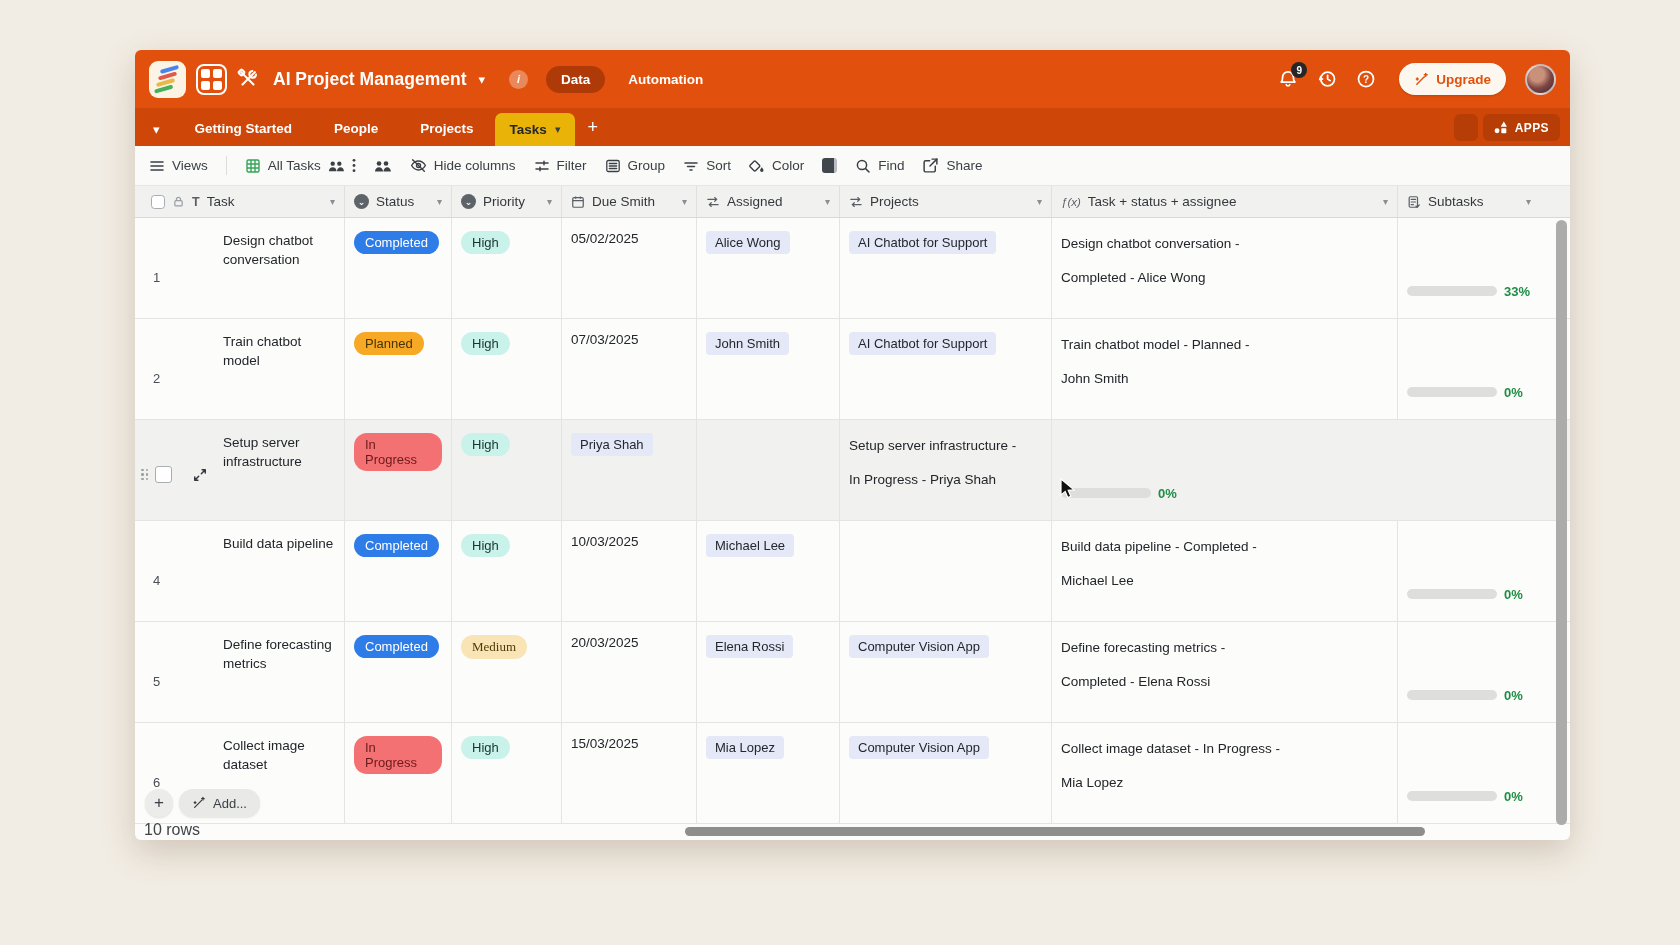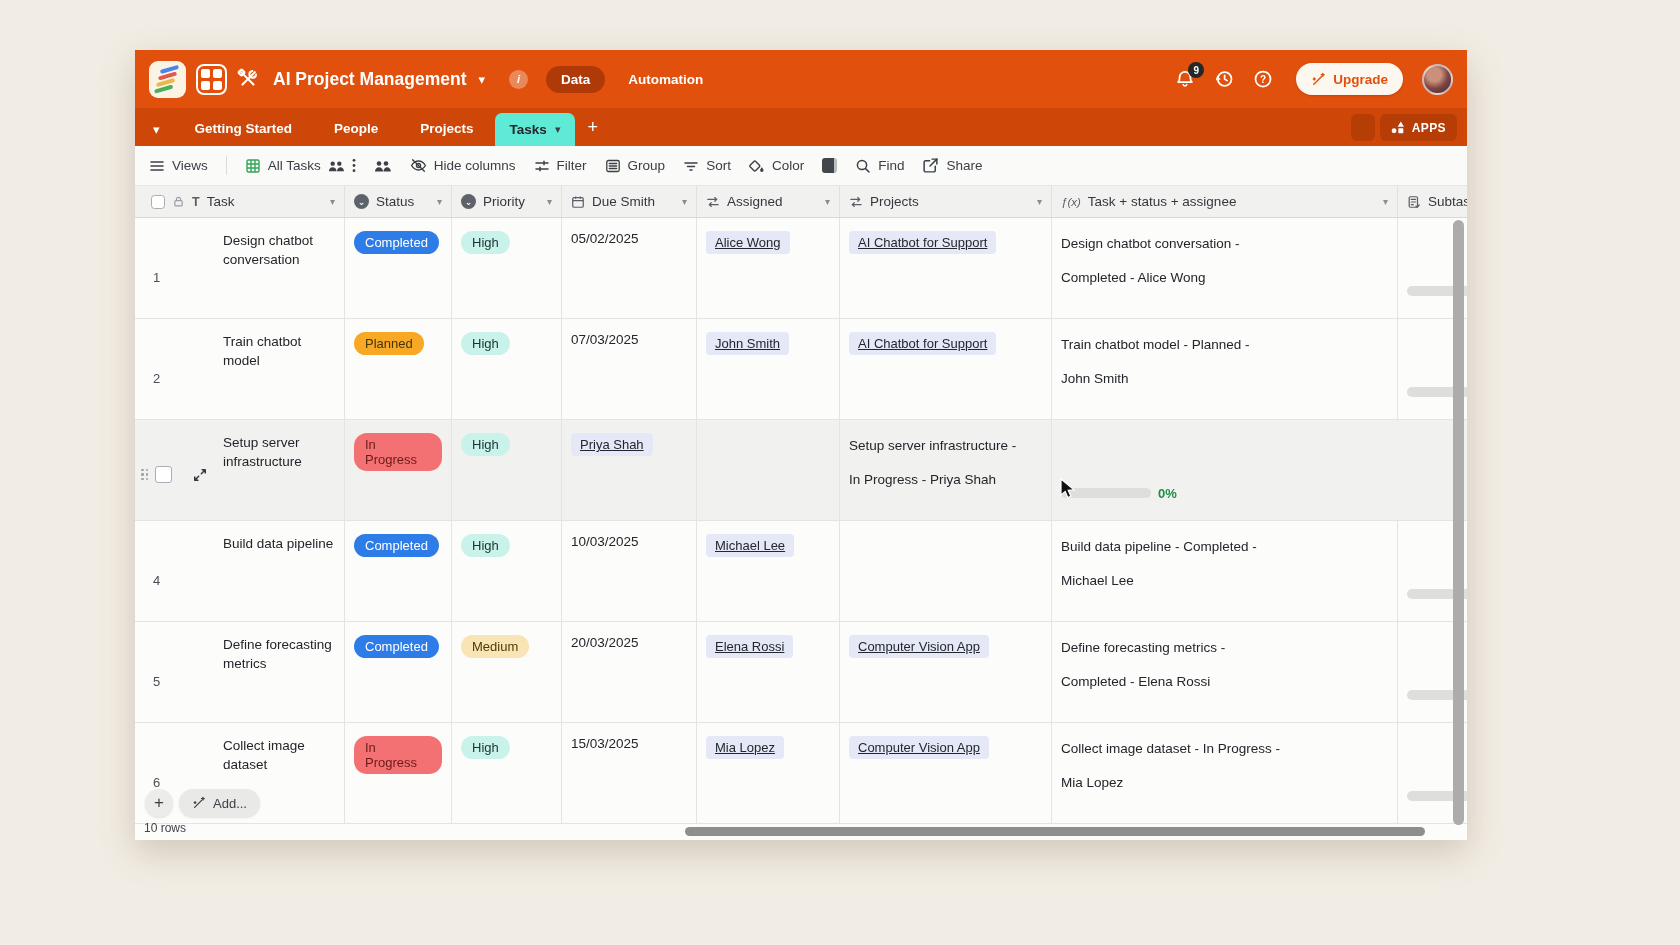--- a/index.html
+++ b/index.html
@@ -1,19 +1,19 @@
 <!DOCTYPE html>
 <html style="--accent-orange: #E1500C; --tabbar-orange: #CE4708; --completed-bg: #2E7CE8; --planned-bg: #F7A825; --planned-text: #463500; --inprogress-bg: #F47173; --inprogress-text: #6B1A1A; --high-bg: #C9F2EA; --high-text: #17352F; --medium-bg: #F8E4B5; --medium-text: #4E3B05; --member-pill-bg: #E4E8F7; --progress-fill: #23A455; --progress-text: #1E8E45;"><head>
 <meta charset="utf-8">
 <style>
   * { margin:0; padding:0; box-sizing:border-box; }
   html,body { width:1680px; height:945px; overflow:hidden; background:#F2EDE4;
               font-family:"Liberation Sans","DejaVu Sans",sans-serif; }
-  .window { position:absolute; left:135px; top:50px; width:1332px; height:790px;
-            background:#FCFCFA; border-radius:0; overflow:hidden;
+  .window { position:absolute; left:135px; top:50px; width:1435px; height:790px;
+            background:#FCFCFA; border-radius:6px; overflow:hidden;
             box-shadow:0 12px 34px rgba(90,60,30,.22); }
 
   
   .app-header { height:58px; background:var(--accent-orange,#E1500C); display:flex;
                 align-items:center; padding:0 14px; gap:10px; }
   .logo-tile { width:37px; height:37px; background:#FBF3E4; border-radius:9px;
                display:flex; flex-direction:column; justify-content:center;
                align-items:center; gap:2px; }
   .logo-bar { width:19px; height:4px; border-radius:2px; transform:rotate(-16deg); }
   .waffle { width:31px; height:31px; border:2px solid #fff; border-radius:8px;
@@ -39,21 +39,21 @@
              display:flex; align-items:center; gap:7px; color:var(--accent-orange,#E1500C);
              font-weight:700; font-size:13.5px; margin-left:4px; box-shadow:0 1px 2px rgba(0,0,0,.15); }
   .avatar { width:31px; height:31px; border-radius:50%; border:2px solid rgba(255,255,255,.65);
             background:radial-gradient(circle at 38% 32%, #c9907a 0 28%, #7d4644 55%, #3c2430 100%); }
 
   
   .tabbar { height:38px; background:var(--tabbar-orange,#CE4708); display:flex;
             align-items:flex-end; padding:0 10px; }
   .tab-chevron { color:#fff; font-size:13px; margin:0 14px 9px 8px; }
   .tab { color:#fff; font-size:13.5px; font-weight:600; padding:0 21px; margin-bottom:10px; white-space:nowrap; }
-  .tab.active { background:#5eead4; color:#23272C; font-weight:700; height:33px; margin-bottom:0;
+  .tab.active { background:#eab308; color:#23272C; font-weight:700; height:33px; margin-bottom:0;
                 border-radius:7px 7px 0 0; display:flex; align-items:center; gap:8px; padding:0 15px; }
   .tab.active .tab-caret { font-size:11px; color:#3A3F45; }
   .tab-add { color:#fff; font-size:18px; font-weight:400; margin:0 0 8px 12px; }
   .tab-right { margin-left:auto; display:flex; align-items:center; gap:5px; margin-bottom:5px; }
   .panel-toggle { width:24px; height:27px; border-radius:6px; background:rgba(60,10,0,.16); }
   .apps-btn { height:27px; border-radius:6px; background:rgba(60,10,0,.16); color:#fff;
               font-size:12px; font-weight:700; letter-spacing:.4px; display:flex;
               align-items:center; gap:6px; padding:0 11px; }
 
   
@@ -92,45 +92,45 @@
   .drag-dots { display:grid; grid-template-columns:2.5px 2.5px; grid-template-rows:2.5px 2.5px 2.5px;
                gap:2px; }
   .drag-dots i { background:#9AA0A6; border-radius:50%; }
   .row-check { width:17px; height:17px; border:1.5px solid #A8AEB4; border-radius:3px; background:#fff; }
   .expand-ico { margin-left:14px; color:#34383E; display:flex; }
   .badge-pill { display:inline-block; padding:4px 11px; border-radius:13px; font-size:13px; }
   .badge-pill.completed { background:var(--completed-bg,#2E7CE8); color:#fff; }
   .badge-pill.planned { background:var(--planned-bg,#F7A825); color:var(--planned-text,#463500); }
   .badge-pill.inprogress { background:var(--inprogress-bg,#F47173); color:var(--inprogress-text,#6B1A1A); }
   .badge-pill.high { background:var(--high-bg,#C9F2EA); color:var(--high-text,#17352F); }
-  .badge-pill.medium { background:var(--medium-bg,#F8E4B5); color:var(--medium-text,#4E3B05); }
+  .badge-pill.medium { background:var(--medium-bg,#F8E4B5); color:var(--medium-text,#4E3B05);font-family:Liberation Serif, serif; }
   .tag-pill { display:inline-block; padding:4px 9px; border-radius:4px; font-size:13px;
               background:var(--member-pill-bg,#E4E8F7); color:#23272D; white-space:nowrap;
-              max-width:100%; overflow:hidden; text-overflow:ellipsis;text-decoration:underline; }
+              max-width:100%; overflow:hidden; text-overflow:ellipsis; }
   .cell-formula { line-height:19px; }
   .f-line1 { margin-top:3px; }
   .f-line2 { margin-top:15px; }
   .cell-progress { display:flex; align-items:center; gap:7px; padding-top:46px; }
   .bar { width:90px; height:10px; background:#DEDEDC; border-radius:5px; overflow:hidden; flex:0 0 auto; }
   .bar-fill { height:100%; background:var(--progress-fill,#23A455); border-radius:5px; }
   .pct { color:var(--progress-text,#1E8E45); font-size:13px; font-weight:600; }
 
   
   .v-scroll { position:absolute; right:3px; top:170px; width:11px; height:605px;
               background:#ACACAA; border-radius:6px; }
   .h-scroll { position:absolute; left:550px; top:777px; width:740px; height:9px;
               background:#8E8E8C; border-radius:5px; }
   .add-round { position:absolute; left:10px; top:739px; width:28px; height:28px;
                border-radius:50%; background:#ECECEA; color:#3B4046; font-size:17px;
                display:flex; align-items:center; justify-content:center;
                box-shadow:0 1px 2px rgba(0,0,0,.12); }
   .add-pill { position:absolute; left:44px; top:739px; height:28px; border-radius:14px;
               background:#E9E9E7; color:#3B4046; font-size:13px; display:flex;
               align-items:center; gap:7px; padding:0 13px; box-shadow:0 1px 2px rgba(0,0,0,.10); }
-  .rows-count { position:absolute; left:9px; top:771px; font-size:12px; color:#3F444A; }
+  .rows-count { position:absolute; left:9px; top:771px; font-size:16px; color:#3F444A; }
   .cursor { position:absolute; left:925px; top:428px; }
   svg { display:block; }
 </style>
 </head>
 <body>
 
 <div class="window">
 
   <div class="app-header">
     <div class="logo-tile">

